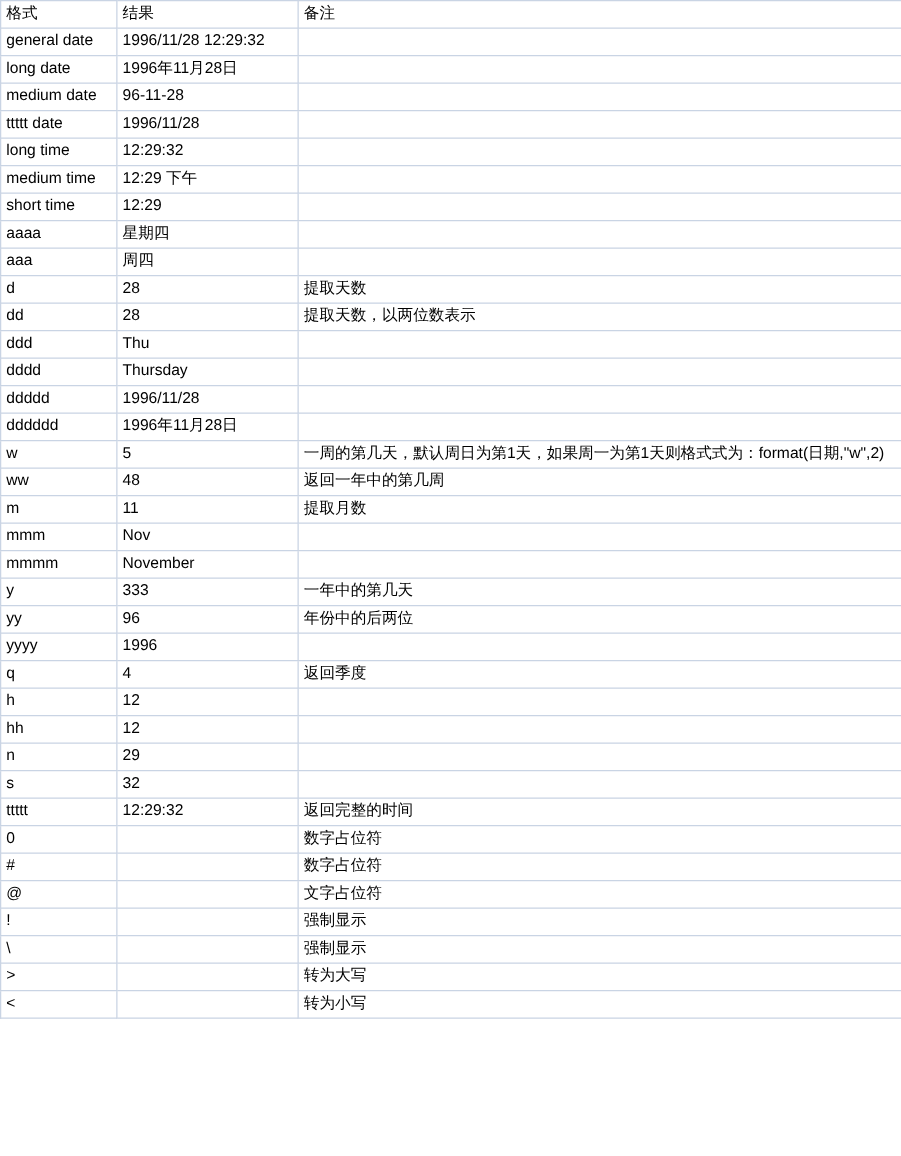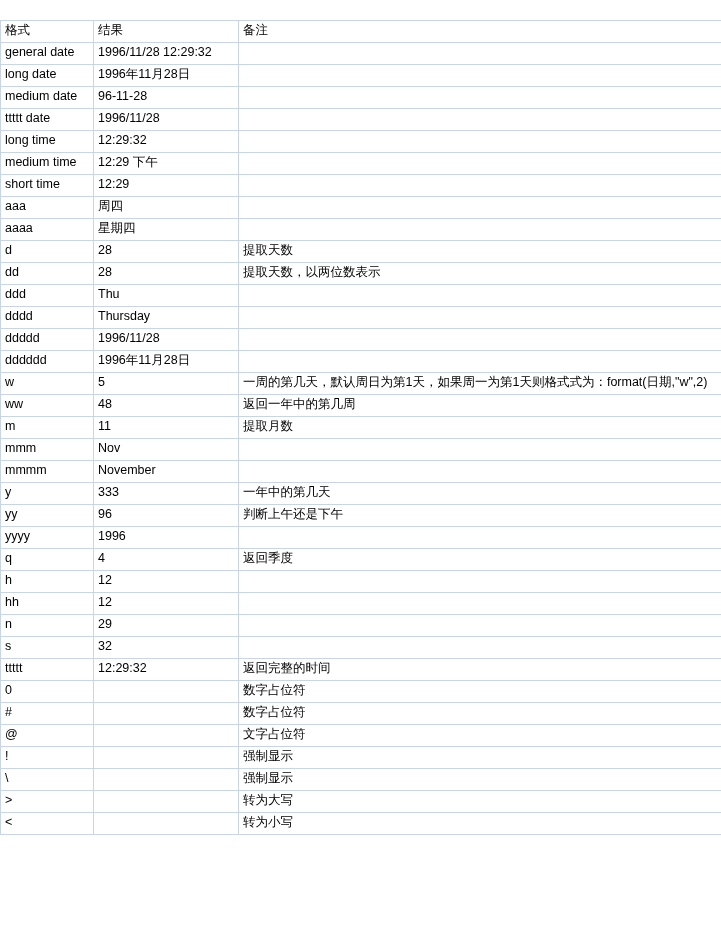--- a/index.html
+++ b/index.html
@@ -16,21 +16,20 @@
     width: 721px;
     height: 925px;
     overflow: hidden;
     position: relative;
     background: #ffffff;
   }
   table.grid {
     border-collapse: collapse;
     table-layout: fixed;
     width: 721px;
-    margin-top: 20px;
   }
   table.grid col.c0 { width: 93px; }
   table.grid col.c1 { width: 145px; }
   table.grid col.c2 { width: 483px; }
   table.grid td {
     border: 1px solid #c9d4e4;
     padding: 2px 4px 3px 4px;
     vertical-align: top;
     font-size: 12.5px;
     line-height: 15px;
@@ -95,27 +94,27 @@
           <td>medium time</td>
           <td>12:29 下午</td>
           <td></td>
         </tr>
         <tr>
           <td>short time</td>
           <td>12:29</td>
           <td></td>
         </tr>
         <tr>
+          <td>aaaa</td>
+          <td>星期四</td>
+          <td></td>
+        </tr>
+        <tr>
           <td>aaa</td>
           <td>周四</td>
-          <td></td>
-        </tr>
-        <tr>
-          <td>aaaa</td>
-          <td>星期四</td>
           <td></td>
         </tr>
         <tr>
           <td>d</td>
           <td>28</td>
           <td>提取天数</td>
         </tr>
         <tr>
           <td>dd</td>
           <td>28</td>
@@ -167,21 +166,21 @@
           <td></td>
         </tr>
         <tr>
           <td>y</td>
           <td>333</td>
           <td>一年中的第几天</td>
         </tr>
         <tr>
           <td>yy</td>
           <td>96</td>
-          <td>判断上午还是下午</td>
+          <td>年份中的后两位</td>
         </tr>
         <tr>
           <td>yyyy</td>
           <td>1996</td>
           <td></td>
         </tr>
         <tr>
           <td>q</td>
           <td>4</td>
           <td>返回季度</td>

